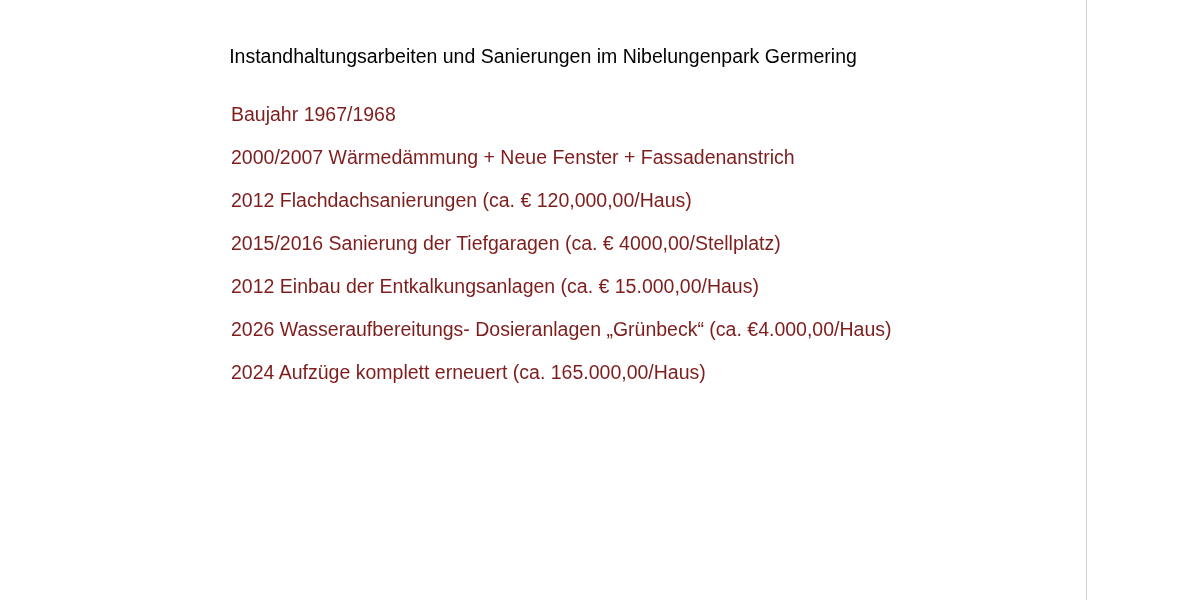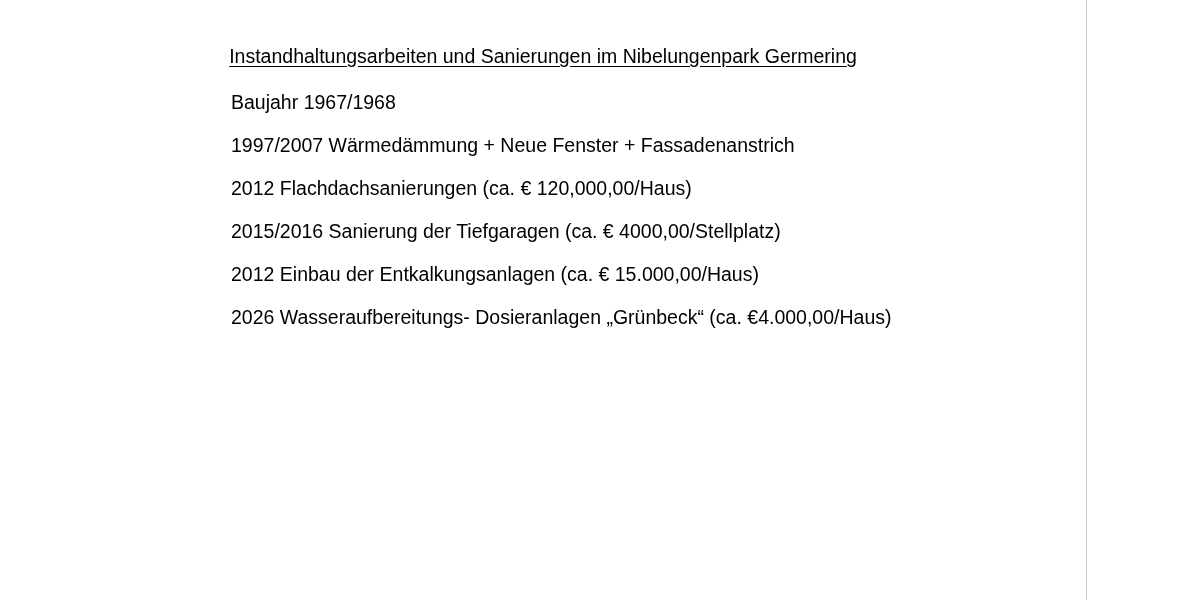--- a/index.html
+++ b/index.html
@@ -35,51 +35,51 @@
     box-sizing: border-box;
   }
   .doc-title {
     position: absolute;
     left: 0;
     top: 43px;
     width: 1086px;
     text-align: center;
     font-size: 19.5px;
     line-height: 26px;
-    text-decoration: underline;
     text-underline-offset: 3px;
     white-space: nowrap;
   }
   .body-block {
     position: absolute;
     left: 231px;
     top: 86px;
     width: 740px;
   }
   .para {
     font-size: 19.5px;
     line-height: 25px;
-    margin: 4px 0 18px 0;
-    color: #000000;
+    margin: 16px 0 18px 0;
+    color: #7f1d1d;
   }
   .para:last-child {
     margin-bottom: 0;
   }
 </style>
 </head>
 <body>
 
 <div class="page">
 
   <div class="doc-title">Instandhaltungsarbeiten und Sanierungen im Nibelungenpark Germering</div>
 
   <div class="body-block">
     <p class="para">Baujahr 1967/1968</p>
-    <p class="para">1997/2007 Wärmedämmung + Neue Fenster + Fassadenanstrich</p>
+    <p class="para">2000/2007 Wärmedämmung + Neue Fenster + Fassadenanstrich</p>
     <p class="para">2012 Flachdachsanierungen (ca. € 120,000,00/Haus)</p>
     <p class="para">2015/2016 Sanierung der Tiefgaragen (ca. € 4000,00/Stellplatz)</p>
     <p class="para">2012 Einbau der Entkalkungsanlagen (ca. € 15.000,00/Haus)</p>
     <p class="para">2026 Wasseraufbereitungs- Dosieranlagen „Grünbeck“ (ca. €4.000,00/Haus)</p>
+    <p class="para">2024 Aufzüge komplett erneuert (ca. 165.000,00/Haus)</p>
   </div>
 
 </div>
 
 <div class="right-gutter"></div>
 
 </body></html>

